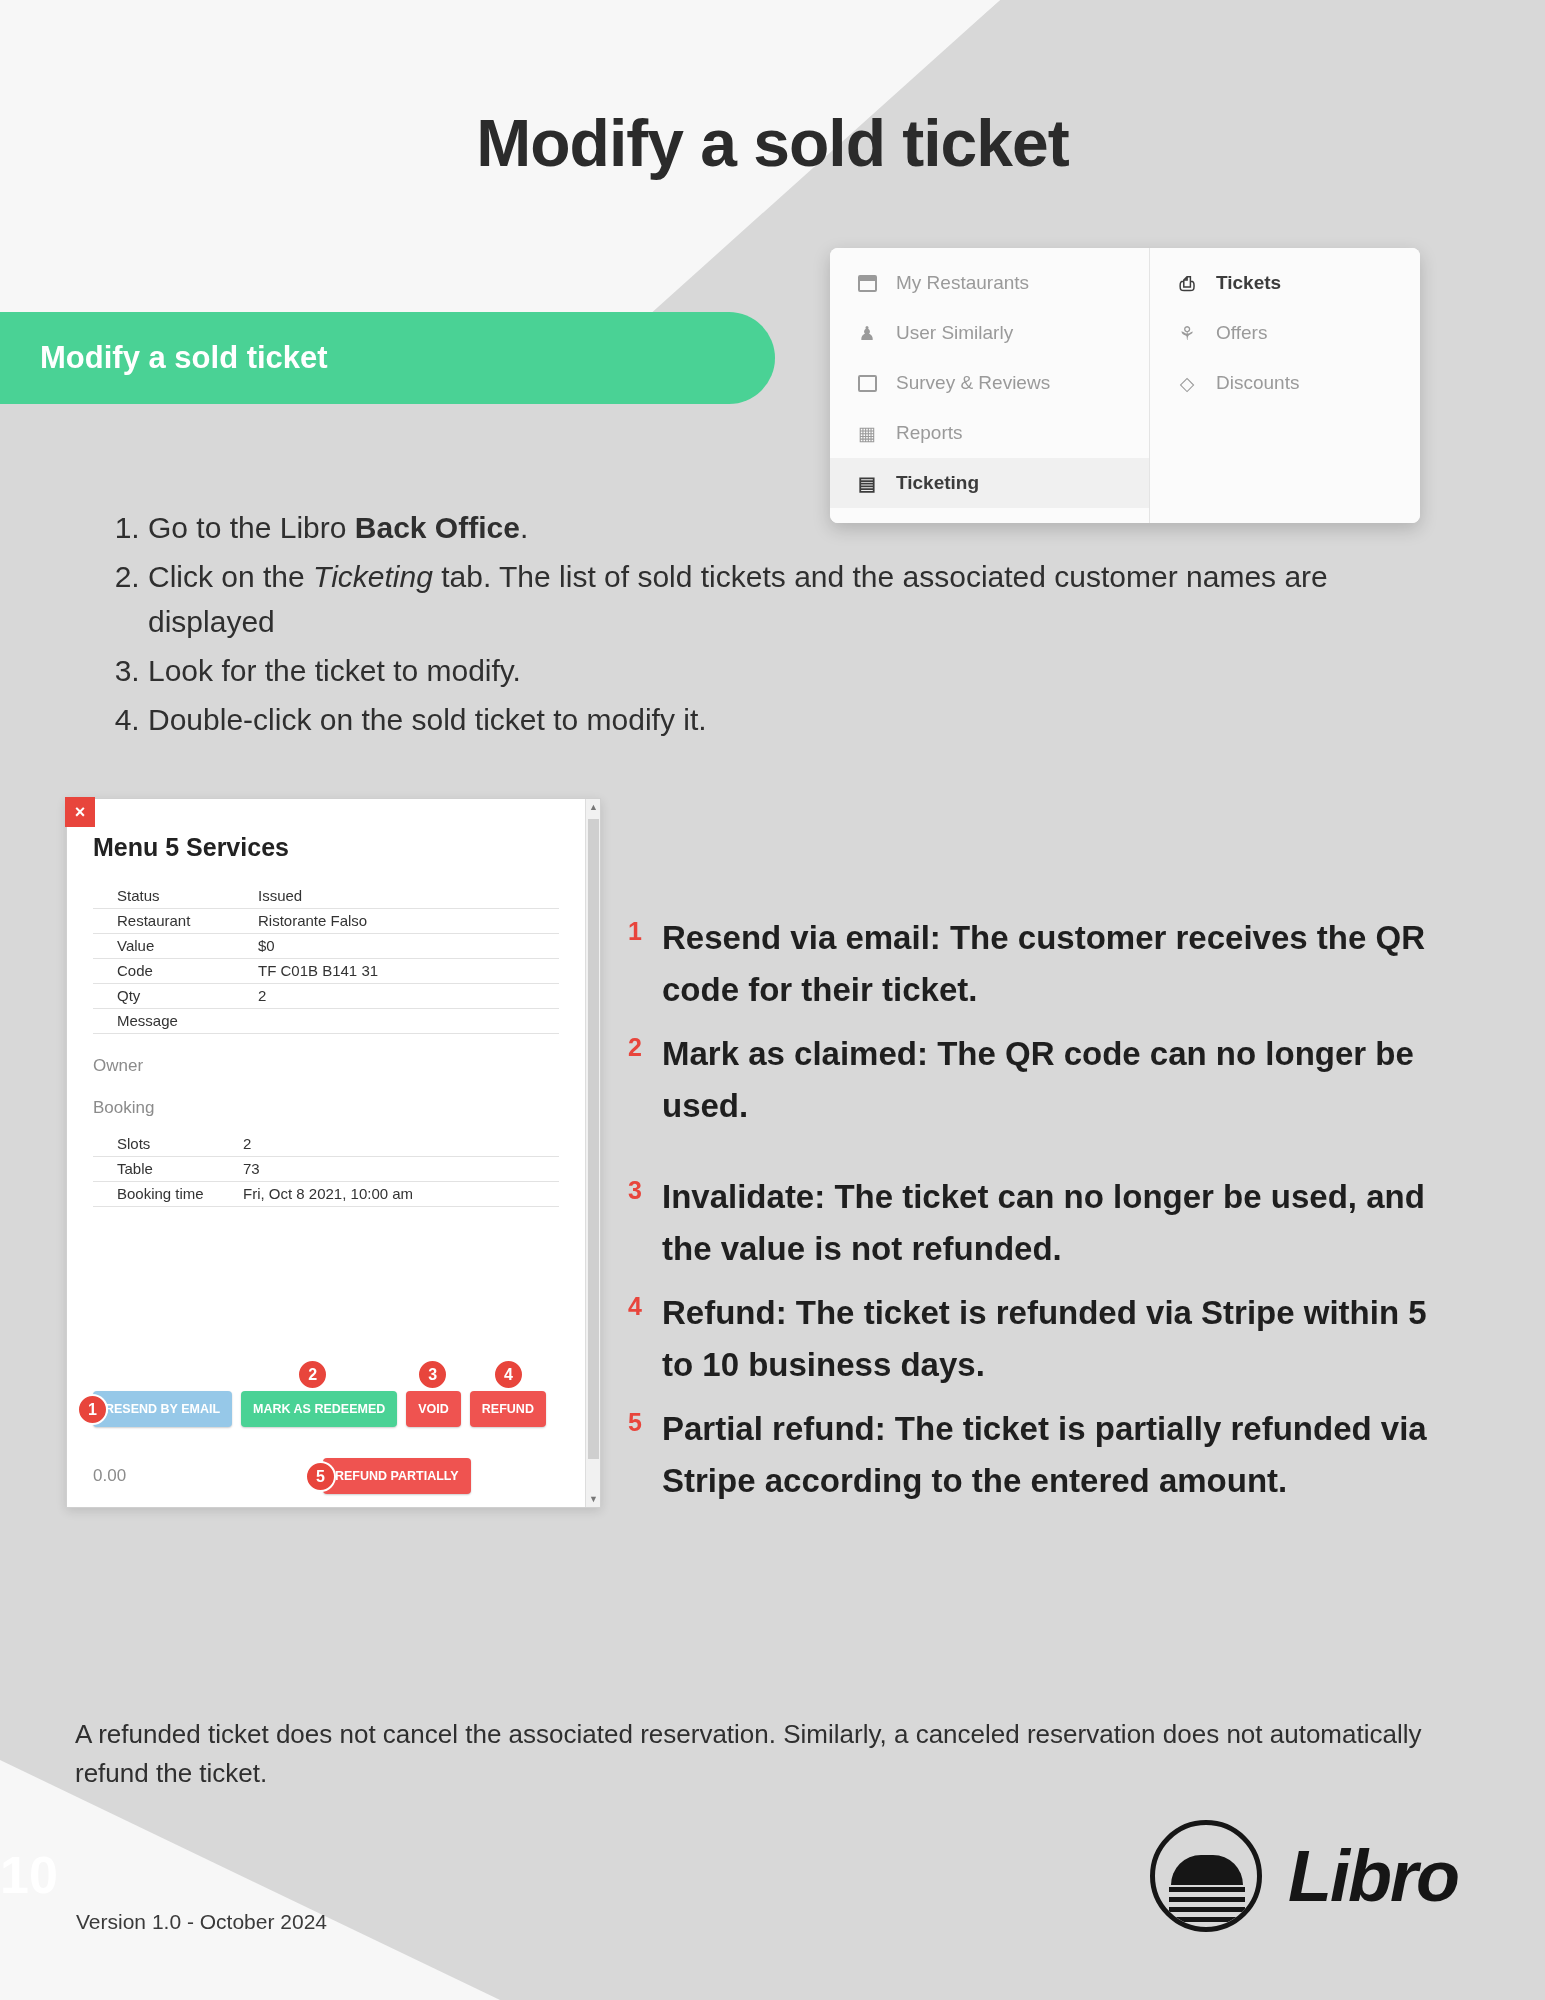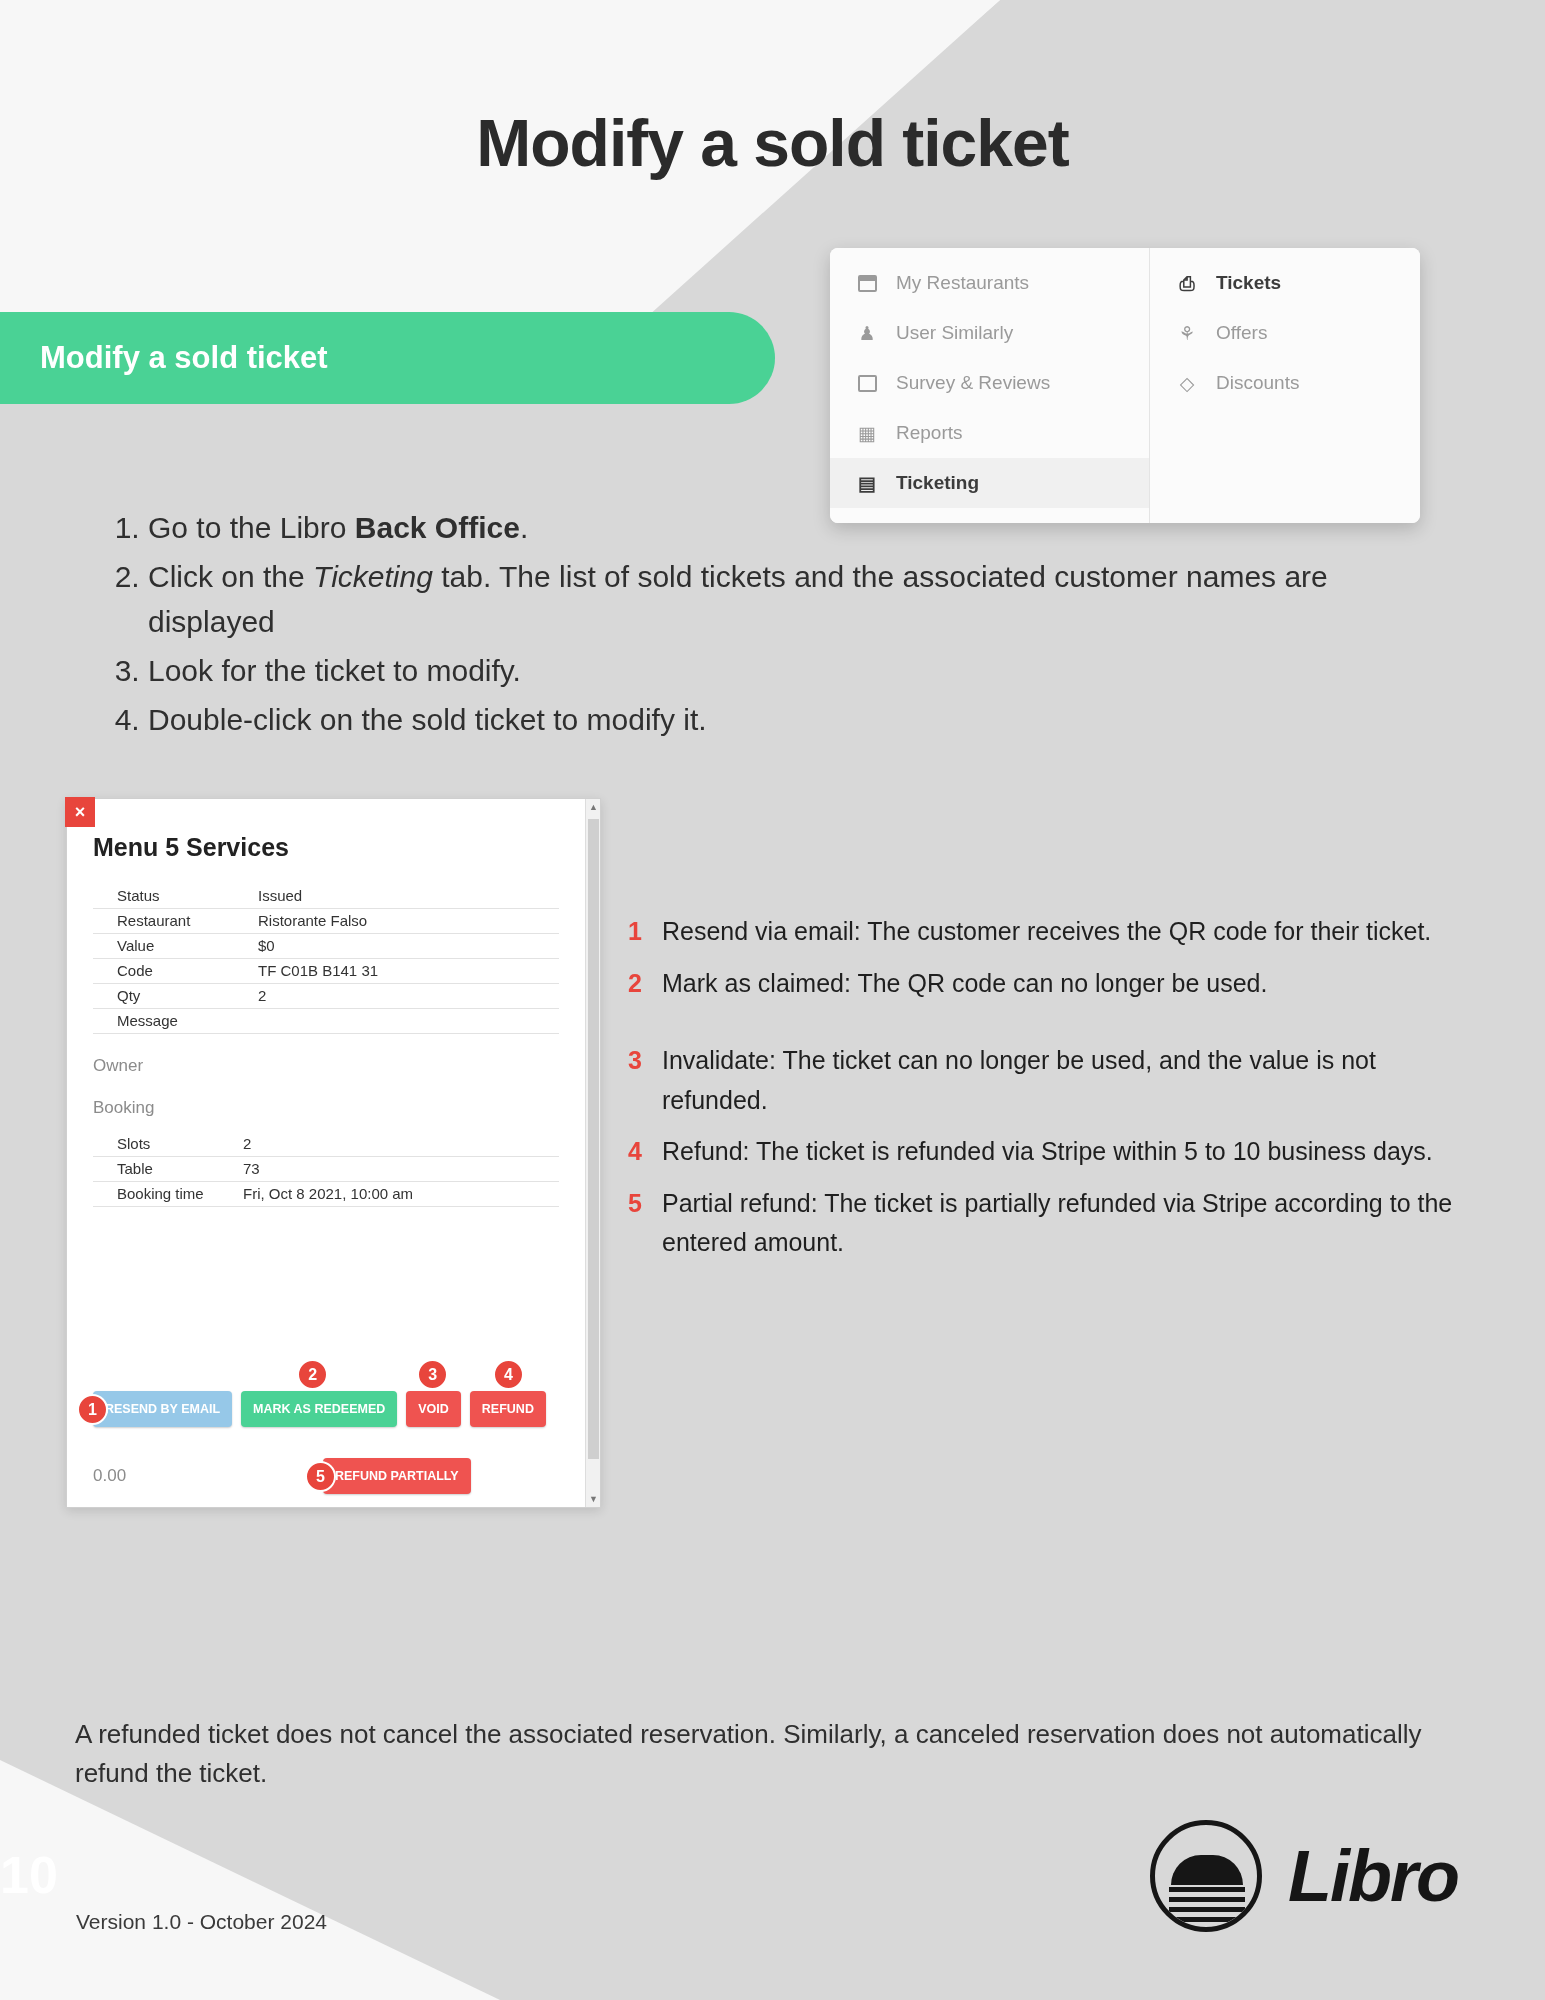--- a/index.html
+++ b/index.html
@@ -149,21 +149,21 @@
     border: 2px solid #fff;
   }
 
   
   .notes { position: absolute; left: 628px; top: 912px; width: 830px; }
   .note-item { display: flex; margin-bottom: 12px; }
   .note-num {
     width: 34px; flex: 0 0 34px;
     color: #e8453c; font-size: 25px; font-weight: bold; line-height: 1.58;
   }
-  .note-text { font-size: 25px; font-weight: normal; color: #1f1f1f; line-height: 1.58; }
+  .note-text { font-size: 33px; font-weight: bold; color: #1f1f1f; line-height: 1.58; }
   .note-gap { height: 26px; }
 
   
   .important-text {
     position: absolute; left: 75px; top: 1715px; width: 1400px;
     font-size: 26px; line-height: 1.5; color: #2f2f2f;
   }
 
   
   .page-number {

